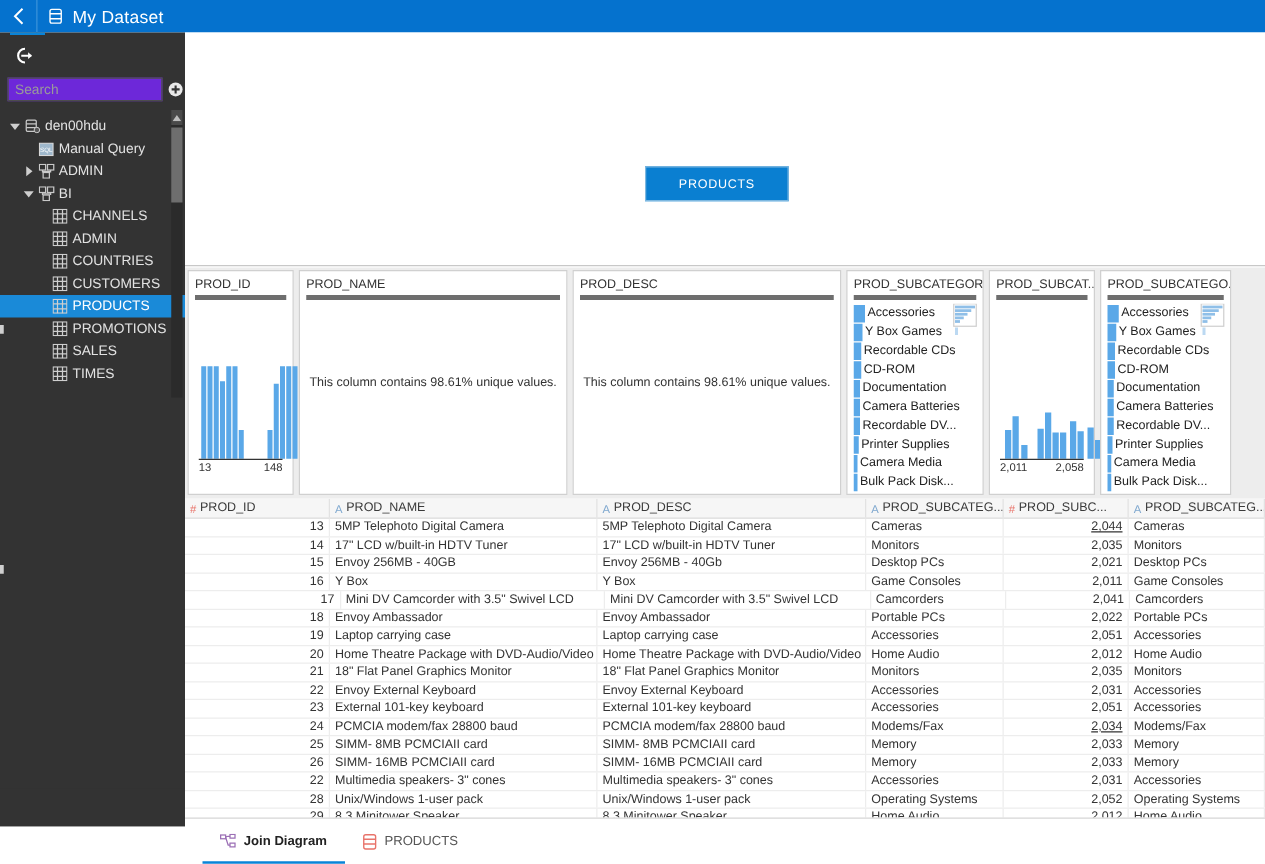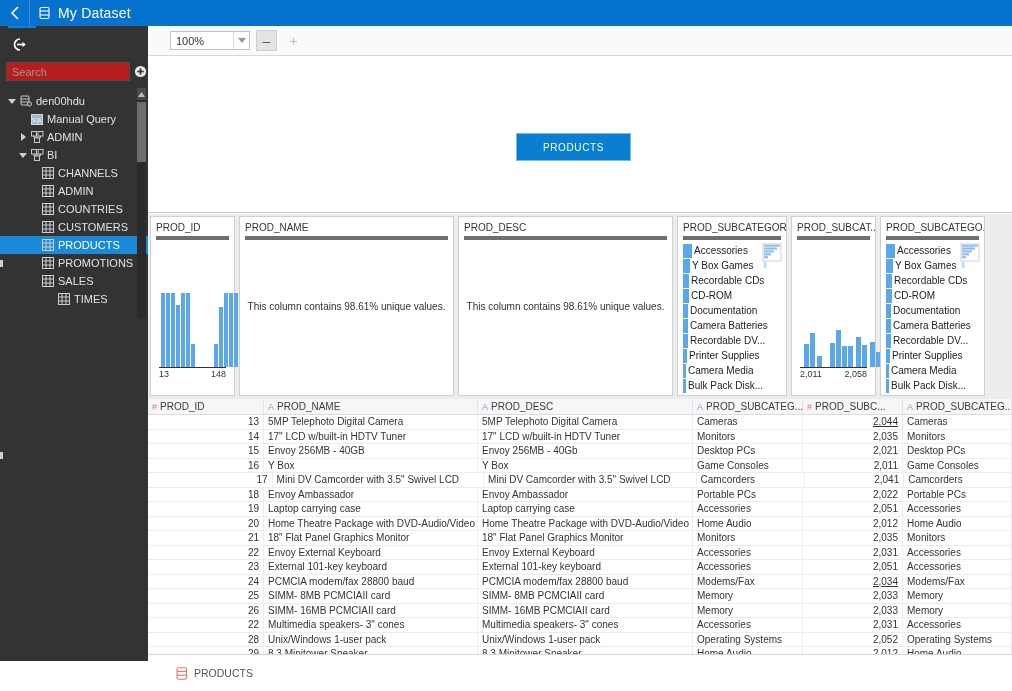--- a/index.html
+++ b/index.html
@@ -34,21 +34,21 @@
   }
   .lp-collapse {
     position: absolute; left: 8px; top: 8px; width: 22px; height: 20px;
     display: flex; align-items: center; justify-content: center; cursor: pointer;
   }
   .searchrow {
     position: absolute; left: 6px; top: 36px; width: 142px; height: 19px;
     display: flex; align-items: center;
   }
   .searchbox {
-    width: 124px; height: 19px; background: #b91c1c; border: 1px solid #4d4d4d;
+    width: 124px; height: 19px; background: #6d28d9; border: 1px solid #4d4d4d;
     color: #b5b5b5; font-size: 11px; padding: 0 5px; outline: none;
   }
   .searchbox::placeholder { color: #9a9a9a; }
   .add-icon { width: 16px; display: flex; align-items: center; justify-content: center; margin-left: 2px; cursor: pointer; }
 
   .tree { position: absolute; left: 0; top: 62px; width: 148px; height: 573px; padding-top: 4px; }
   .tnode {
     display: flex; align-items: center; height: 18px; font-size: 11px;
     color: #e2e2e2; cursor: pointer; padding-left: 6px; white-space: nowrap;
   }
@@ -346,21 +346,21 @@
           <svg width="12" height="12" viewBox="0 0 12 12">
             <rect x="0.5" y="0.5" width="11" height="11" fill="none" stroke="#cfcfcf"></rect>
             <line x1="0.5" y1="4" x2="11.5" y2="4" stroke="#cfcfcf"></line>
             <line x1="0.5" y1="8" x2="11.5" y2="8" stroke="#cfcfcf"></line>
             <line x1="4" y1="0.5" x2="4" y2="11.5" stroke="#cfcfcf"></line>
             <line x1="8" y1="0.5" x2="8" y2="11.5" stroke="#cfcfcf"></line>
           </svg>
         </span>
         <span class="tlabel">SALES</span>
       </div>
-      <div class="tnode" style="padding-left: 44px;">
+      <div class="tnode" style="padding-left: 28px;">
         <span class="tw"></span>
         <span class="ticon">
           <svg width="12" height="12" viewBox="0 0 12 12">
             <rect x="0.5" y="0.5" width="11" height="11" fill="none" stroke="#cfcfcf"></rect>
             <line x1="0.5" y1="4" x2="11.5" y2="4" stroke="#cfcfcf"></line>
             <line x1="0.5" y1="8" x2="11.5" y2="8" stroke="#cfcfcf"></line>
             <line x1="4" y1="0.5" x2="4" y2="11.5" stroke="#cfcfcf"></line>
             <line x1="8" y1="0.5" x2="8" y2="11.5" stroke="#cfcfcf"></line>
           </svg>
         </span>
@@ -377,30 +377,20 @@
     <div class="ts-thumb"></div>
   </div>
 
   <div class="lp-marker" style="top:234px"></div>
   <div class="lp-marker" style="top:426px"></div>
   <div class="leftstub"></div>
 </div>
 
 <div class="main">
 
-  <div class="toolbar">
-    <div class="zoomsel">
-      <span class="cv">100%</span>
-      <span class="arr">
-          <i class="tri-s"></i>
-        </span>
-    </div>
-    <div class="zbtn minus">–</div>
-    <div class="zbtn plus">+</div>
-  </div>
 
   <div class="canvas">
     <div class="prodnode">PRODUCTS</div>
   </div>
 
   <div class="cards" id="cards">
       <div class="card" style="width: 85px;">
         <div class="card-title">PROD_ID</div>
         <div class="card-bar"></div>
         <div class="hist">
@@ -745,20 +735,32 @@
       <div class="hs-arrow">
         <svg width="5" height="7" viewBox="0 0 5 7">
             <path d="M5 0 L5 7 L0 3.5 Z" fill="#9a9a9a"></path>
           </svg>
       </div>
       <div class="hs-thumb"></div>
     </div>
   </div>
 
   <div class="tabs" id="tabs">
+      <div class="tab active">
+        <span class="tbi">
+          <svg width="13" height="12" viewBox="0 0 13 12">
+            <rect x="0.5" y="1" width="4" height="3" fill="none" stroke="#9b6fb5"></rect>
+            <rect x="8" y="0.5" width="4" height="3" fill="none" stroke="#9b6fb5"></rect>
+            <rect x="8" y="7.5" width="4" height="3" fill="none" stroke="#9b6fb5"></rect>
+            <path d="M4.5 2.5 L6.5 2 L8 2" fill="none" stroke="#9b6fb5"></path>
+            <path d="M4.5 2.8 L6.5 9 L8 9" fill="none" stroke="#9b6fb5"></path>
+          </svg>
+        </span>
+        <span>Join Diagram</span>
+      </div>
       <div class="tab">
         <span class="tbi">
           <svg width="12" height="13" viewBox="0 0 12 13">
             <rect x="1" y="0.8" width="9.5" height="11.4" rx="1.6" fill="none" stroke="#e8736a" stroke-width="1.1"></rect>
             <line x1="1" y1="4.4" x2="10.5" y2="4.4" stroke="#e8736a" stroke-width="1.1"></line>
             <line x1="1" y1="8.2" x2="10.5" y2="8.2" stroke="#e8736a" stroke-width="1.1"></line>
           </svg>
         </span>
         <span>PRODUCTS</span>
       </div>

